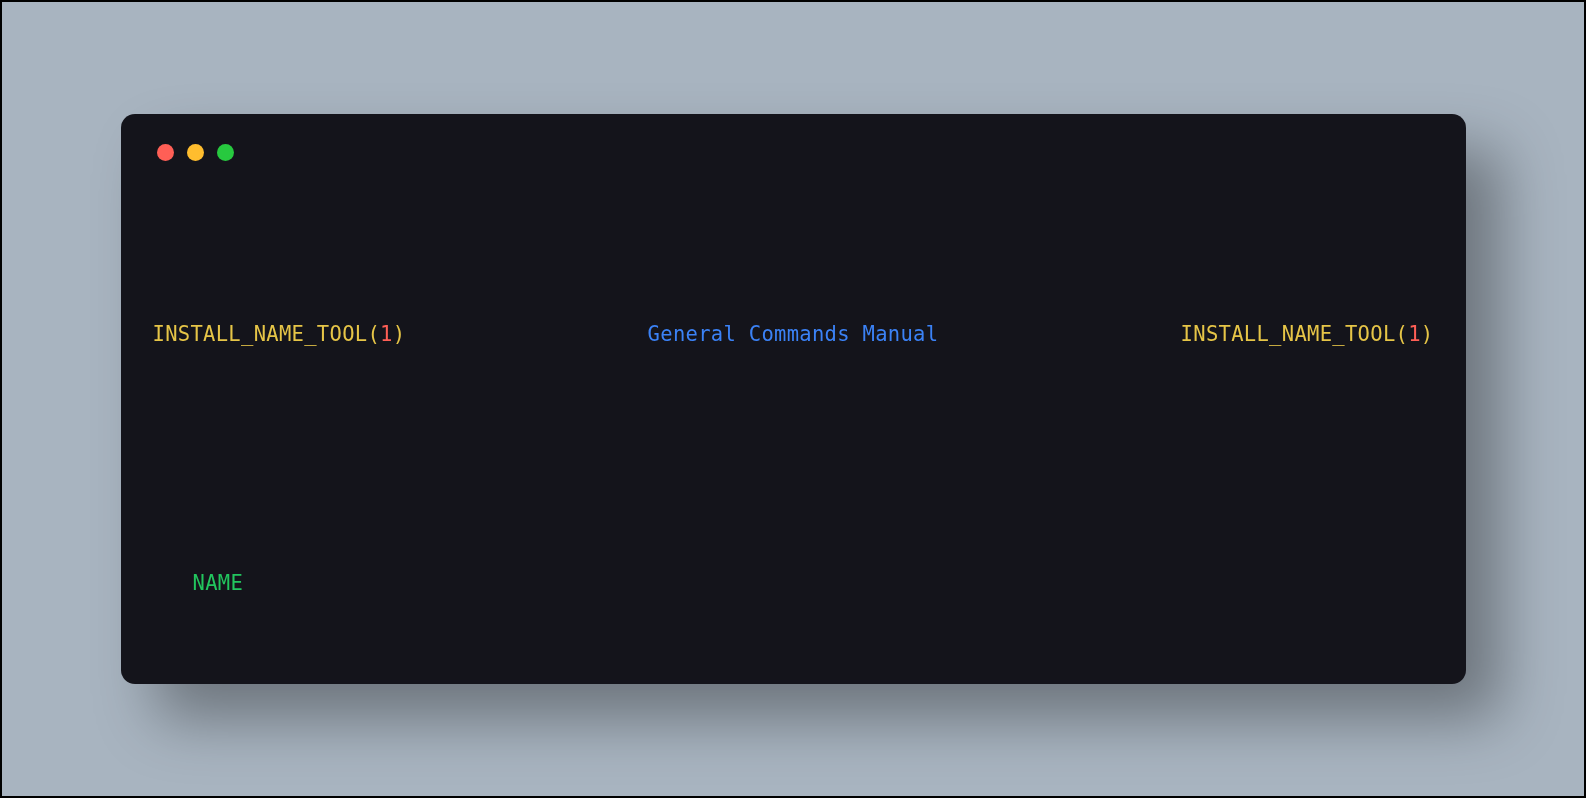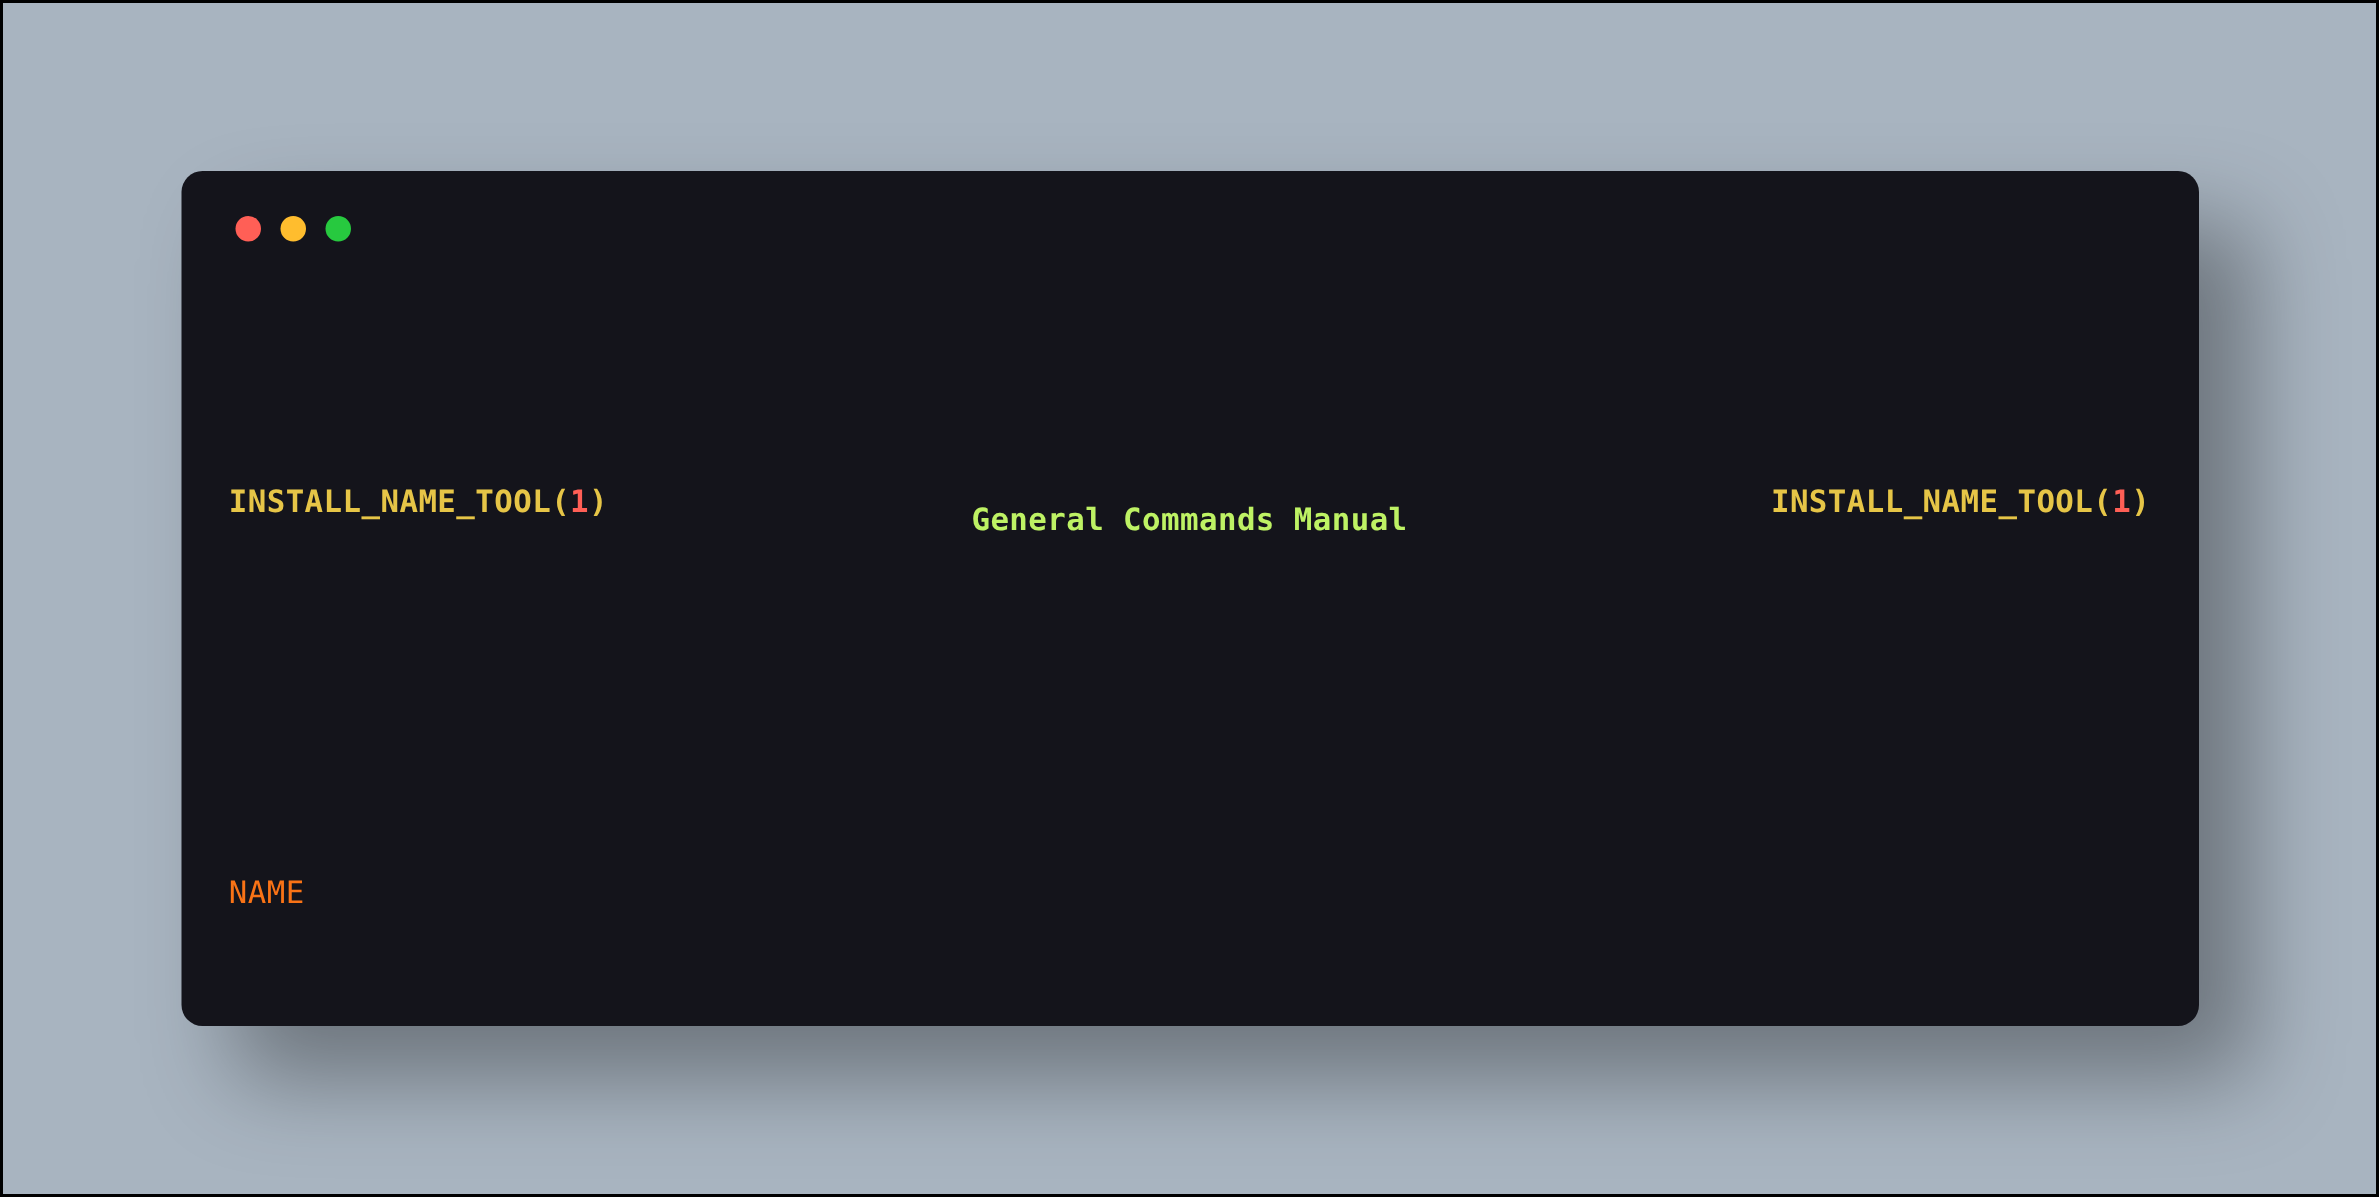--- a/index.html
+++ b/index.html
@@ -46,32 +46,32 @@
     line-height: 1.75;
     letter-spacing: 0.3px;
     white-space: pre;
     color: #b895d8;
   }
 
   .header-line {
     display: flex;
     justify-content: space-between;
     margin-bottom: 34px;
-    font-weight: bold;
   }
 
   .c-yellow   { color: #e6c547; }
   .c-red      { color: #ff5f56; }
-  .c-cyan     { color: #bef264; margin-top: 12px; }
+  .c-cyan     { color: #3b82f6; }
   .c-purple   { color: #b895d8; }
   .c-darkpurple { color: #8a65b5; }
 
   .section-heading {
-    color: #f97316;
+    color: #22c55e;
     margin-top: 0;
+    margin-left: 40px;
   }
 
   .indent {
     padding-left: 115px;
   }
 
   .block {
     margin-bottom: 34px;
   }
   .block:last-child {

